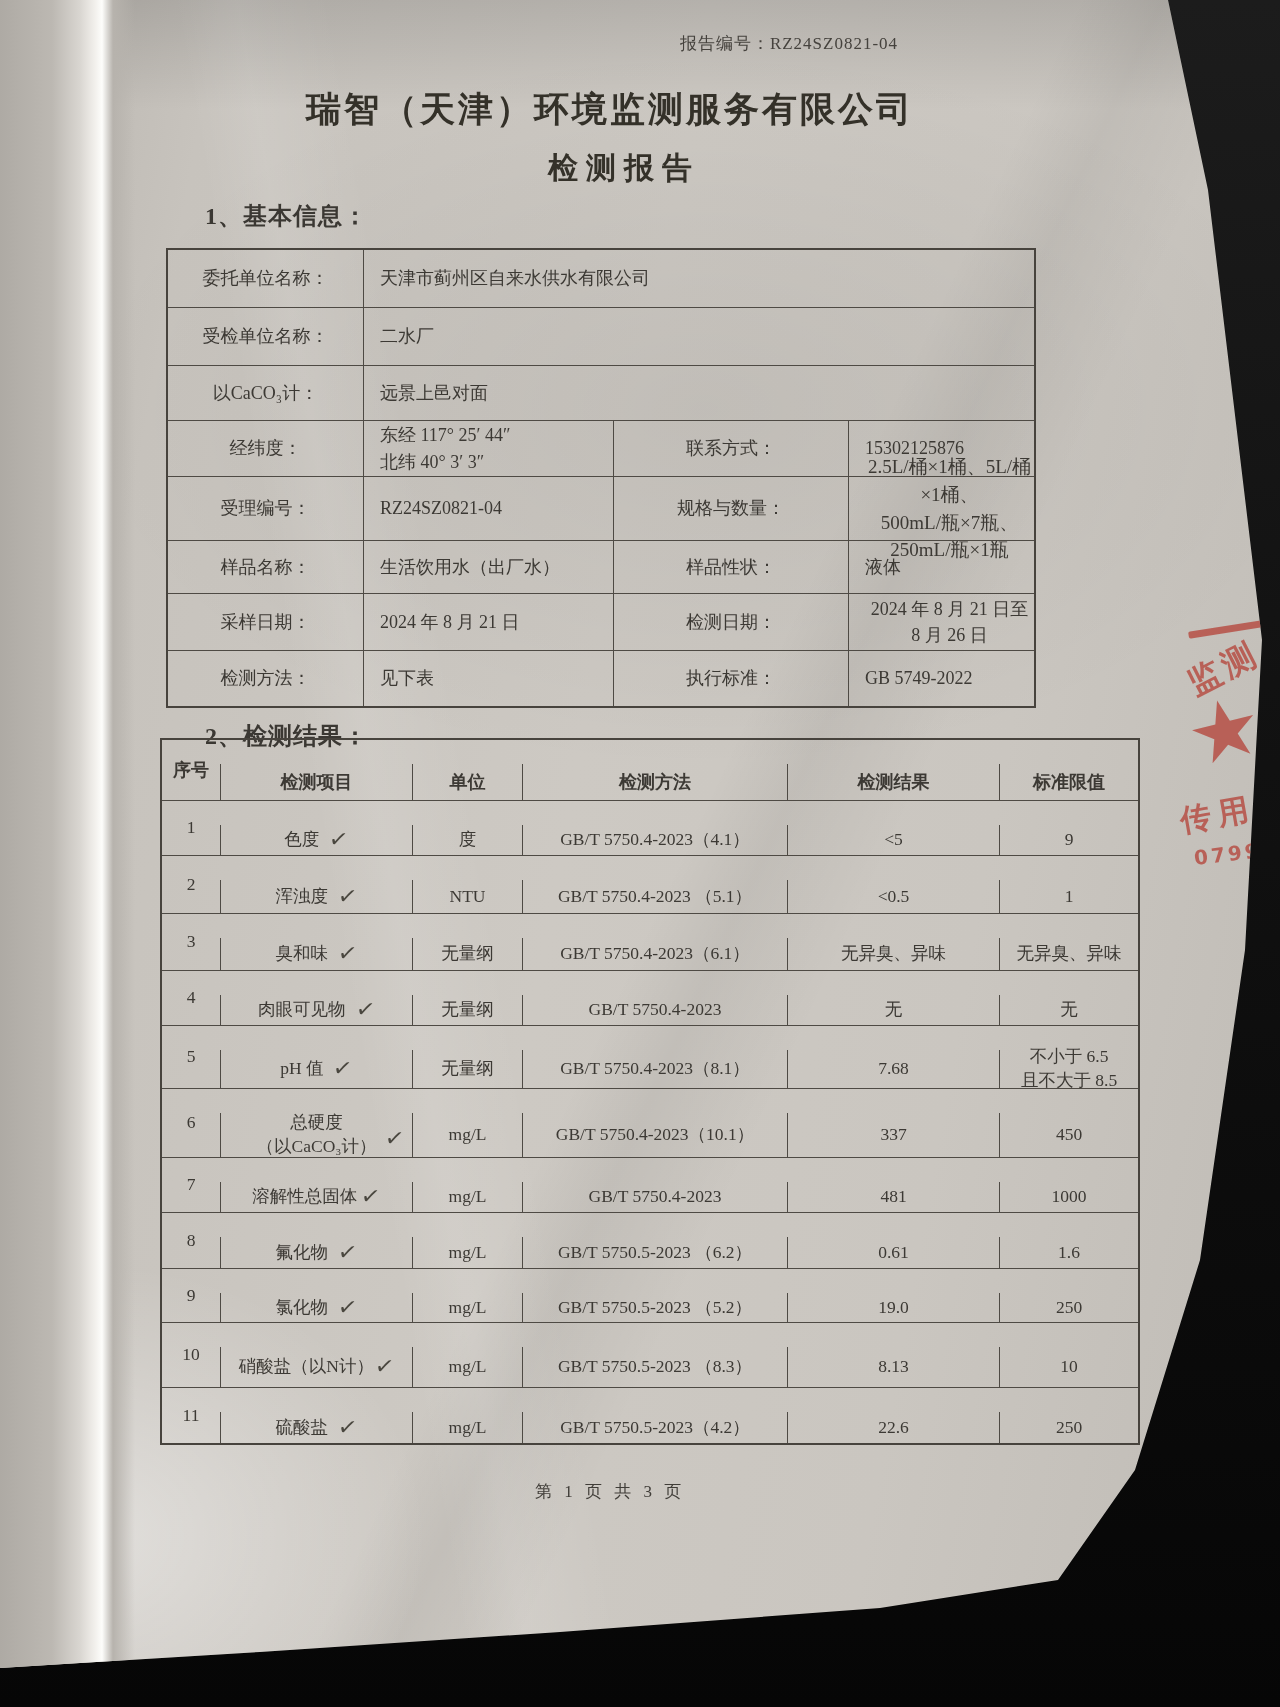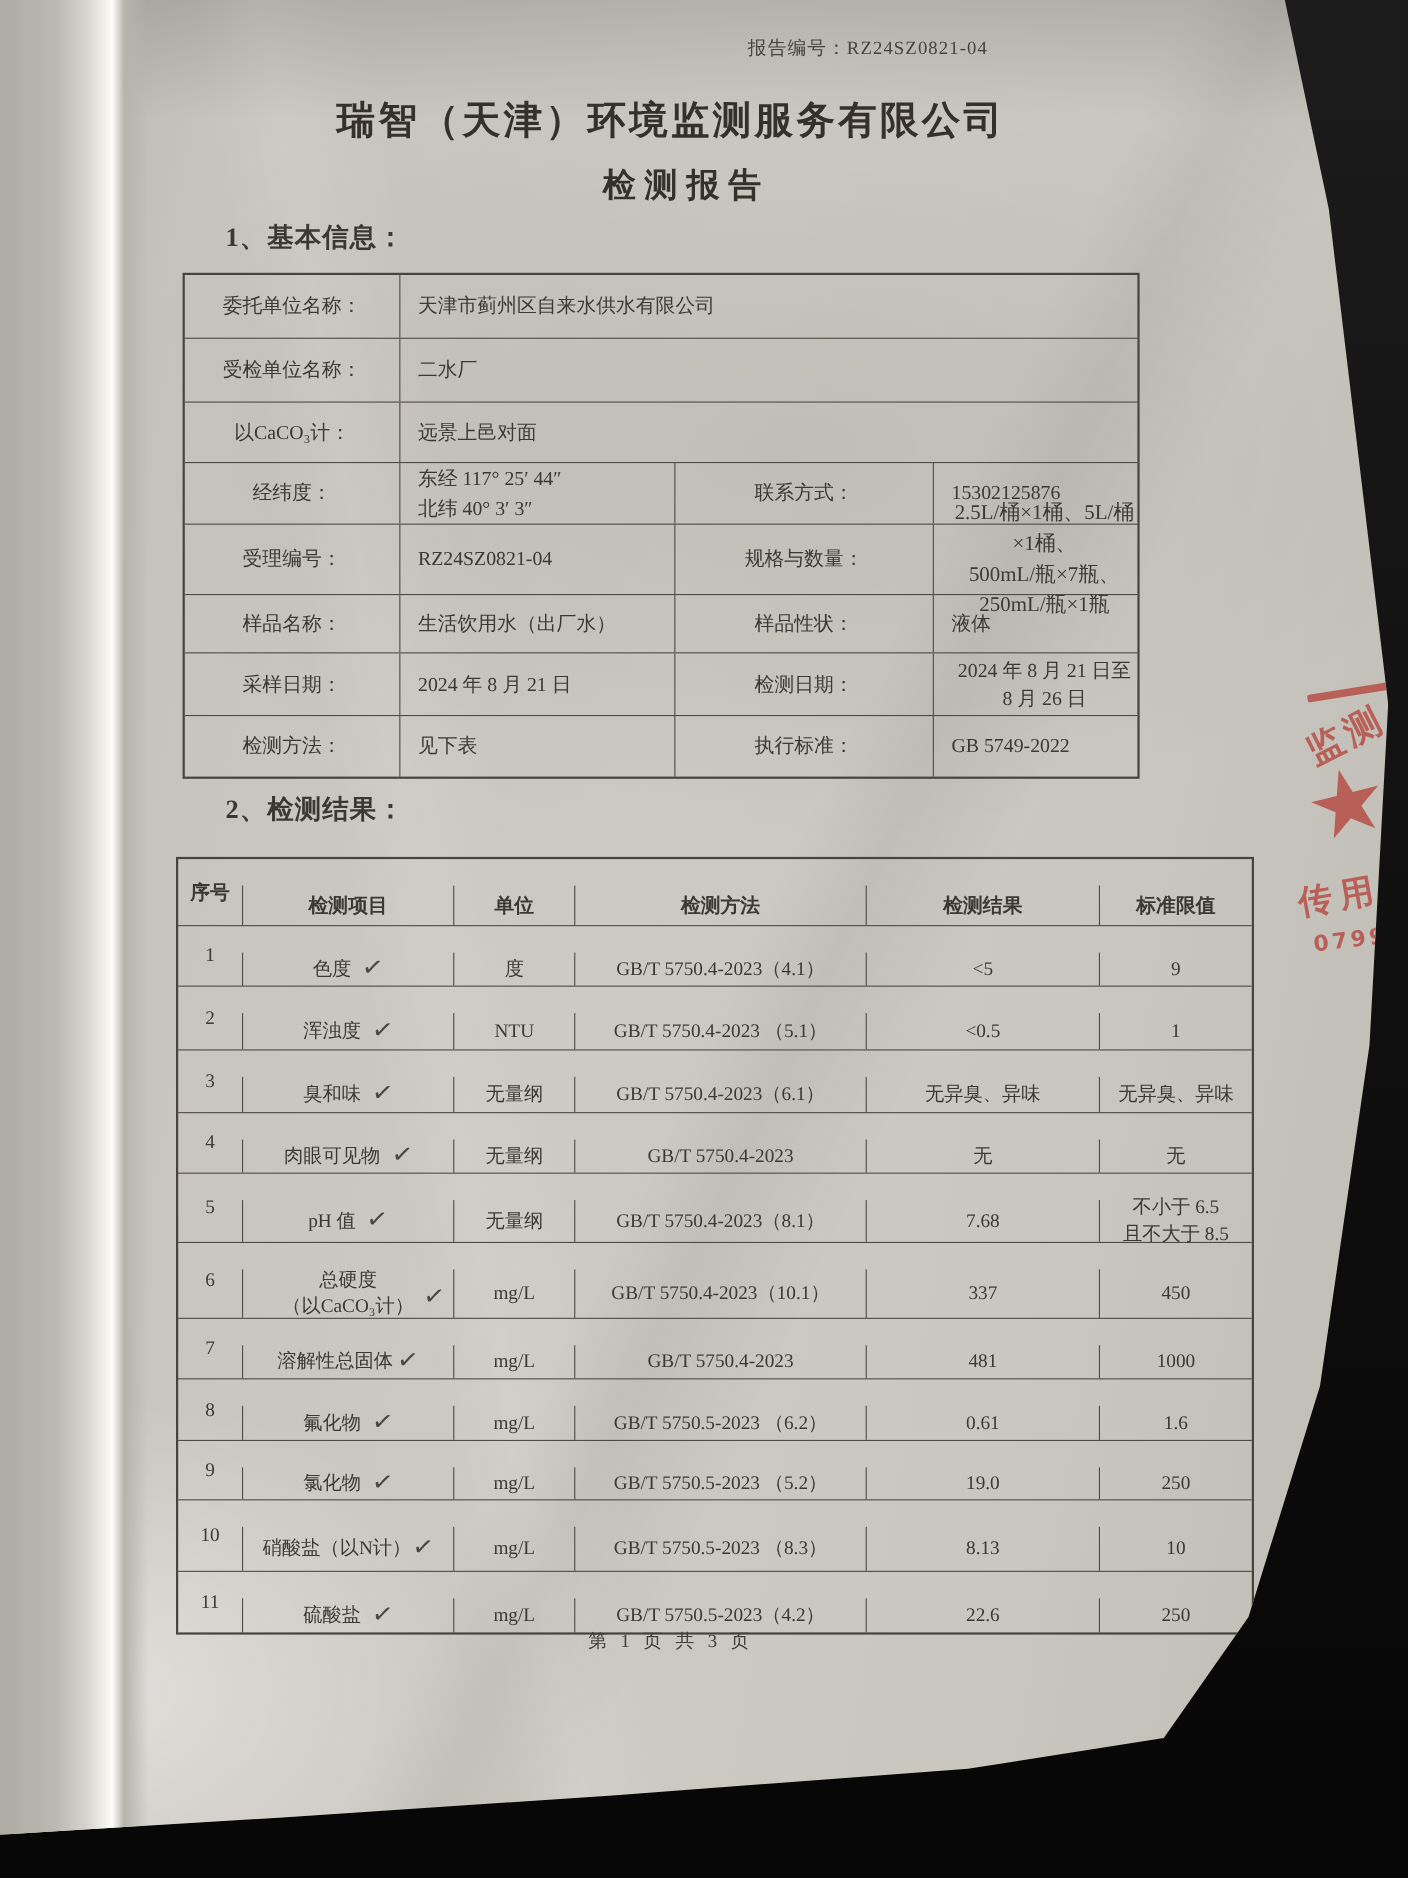--- a/index.html
+++ b/index.html
@@ -29,21 +29,21 @@
   .brow + .brow{border-top:1.6px solid #4e4a44;}
   .bc{box-sizing:border-box;display:flex;align-items:center;font-size:18px;line-height:1.45;color:#3c3934;white-space:pre-line;}
   .bc + .bc{border-left:1.6px solid #4e4a44;}
   .bl{justify-content:center;text-align:center;}
   .bv{justify-content:flex-start;padding-left:16px;}
   .w-l1{width:195px;flex:none;}
   .w-v1{width:250px;flex:none;}
   .w-l2{width:235px;flex:none;}
   .w-vfull,.w-v2{flex:1;text-align:center;}
   
-  .rtbl{position:absolute;left:160px;top:779px;width:980px;border:2px solid #47433d;box-sizing:border-box;}
+  .rtbl{position:absolute;left:160px;top:738px;width:980px;border:2px solid #47433d;box-sizing:border-box;}
   .rrow{display:flex;box-sizing:border-box;}
   .rrow + .rrow{border-top:1.6px solid #4e4a44;}
   .rc{box-sizing:border-box;display:flex;align-items:center;justify-content:center;text-align:center;
       font-size:17.5px;color:#3c3934;line-height:1.35;white-space:pre-line;}
   .rc + .rc{border-left:1.6px solid #4e4a44;margin-top:24px;}
   .hd .rc{font-weight:600;font-size:18px;}
   .col-no{width:58px;flex:none;}
   .col-item{width:192px;flex:none;position:relative;}
   .col-unit{width:110px;flex:none;}
   .col-method{width:265px;flex:none;}

